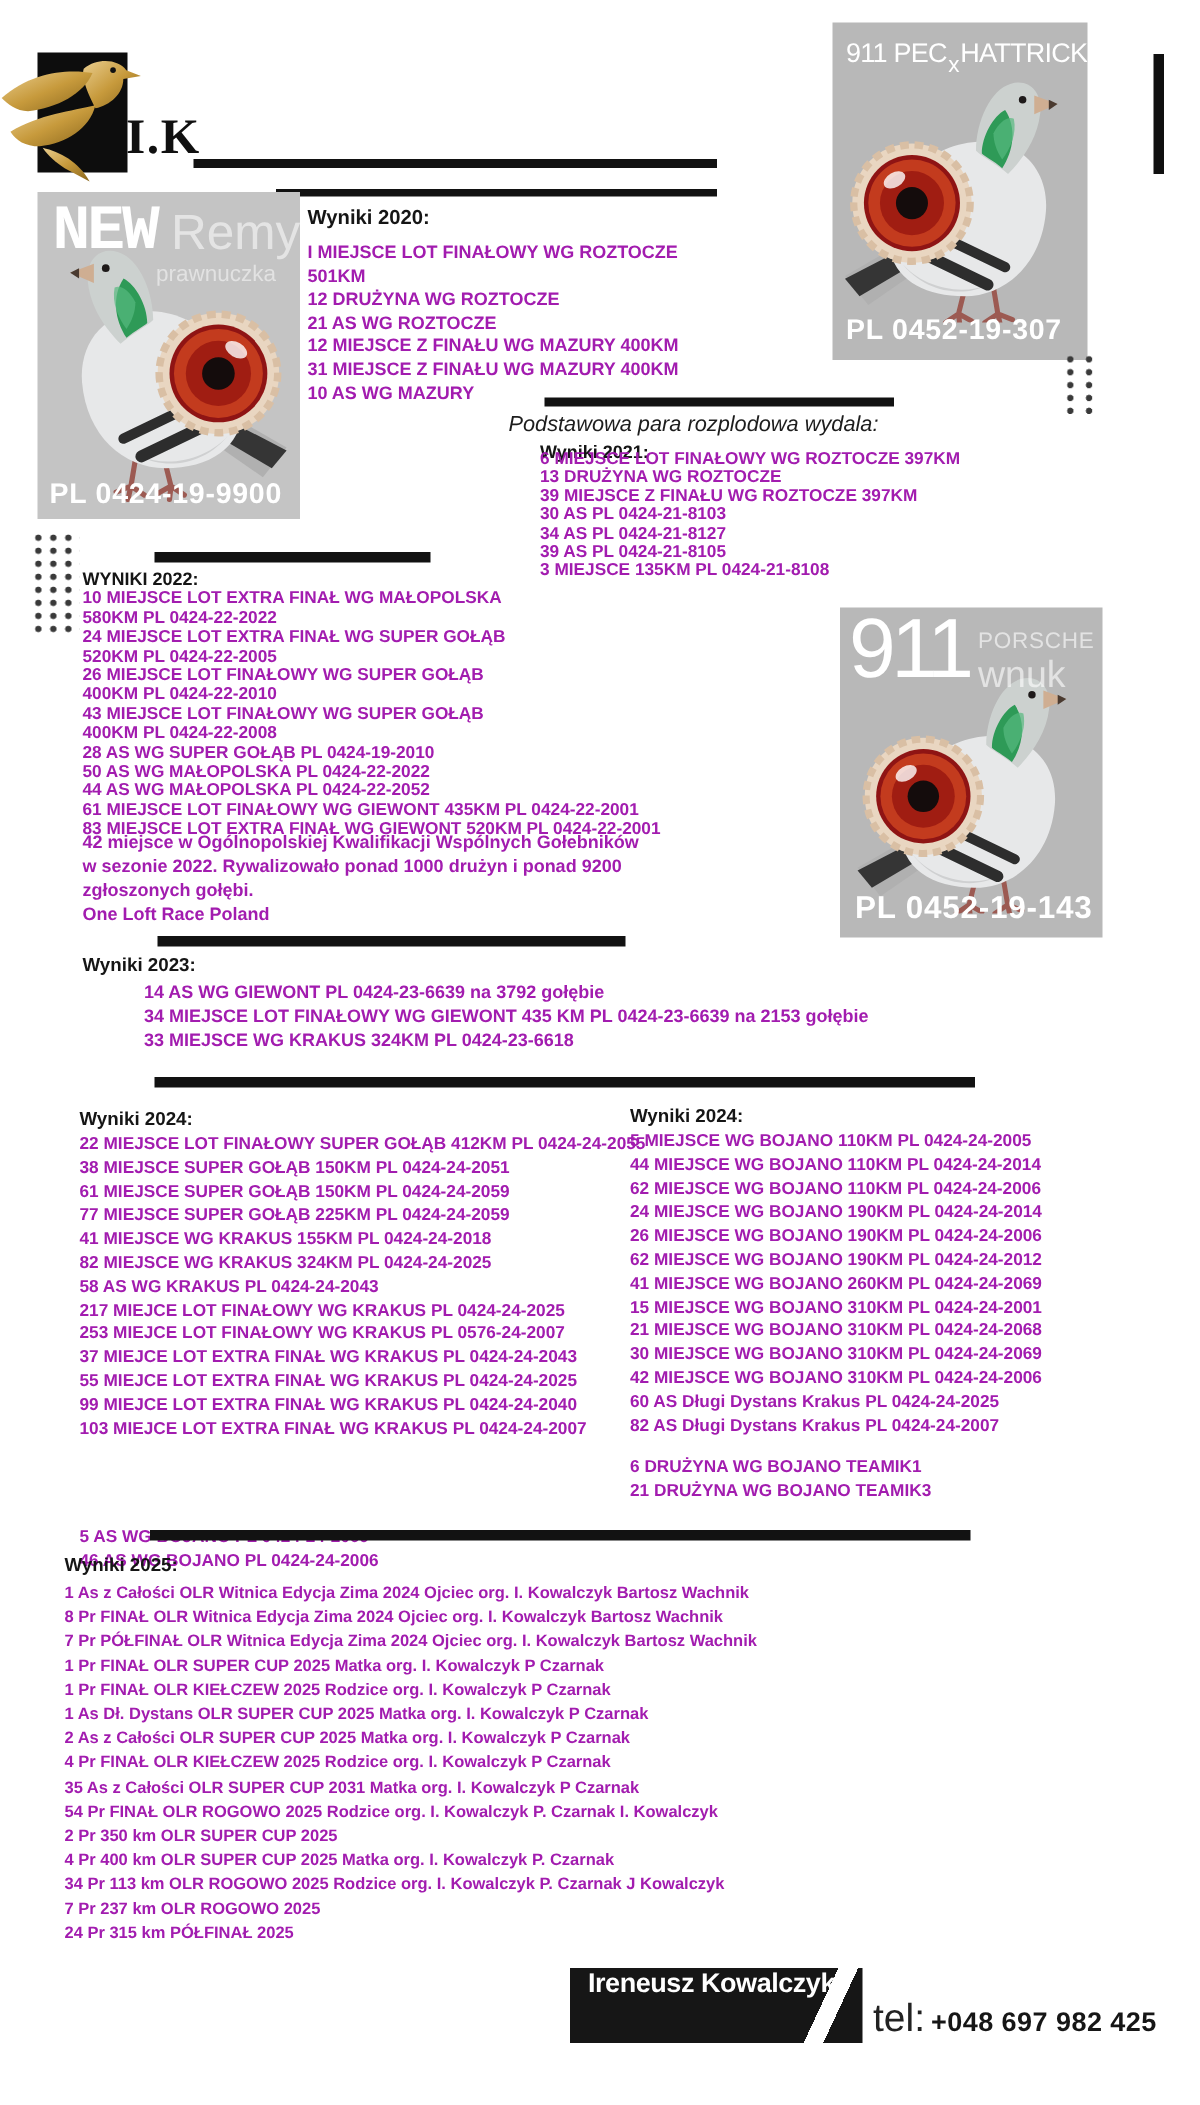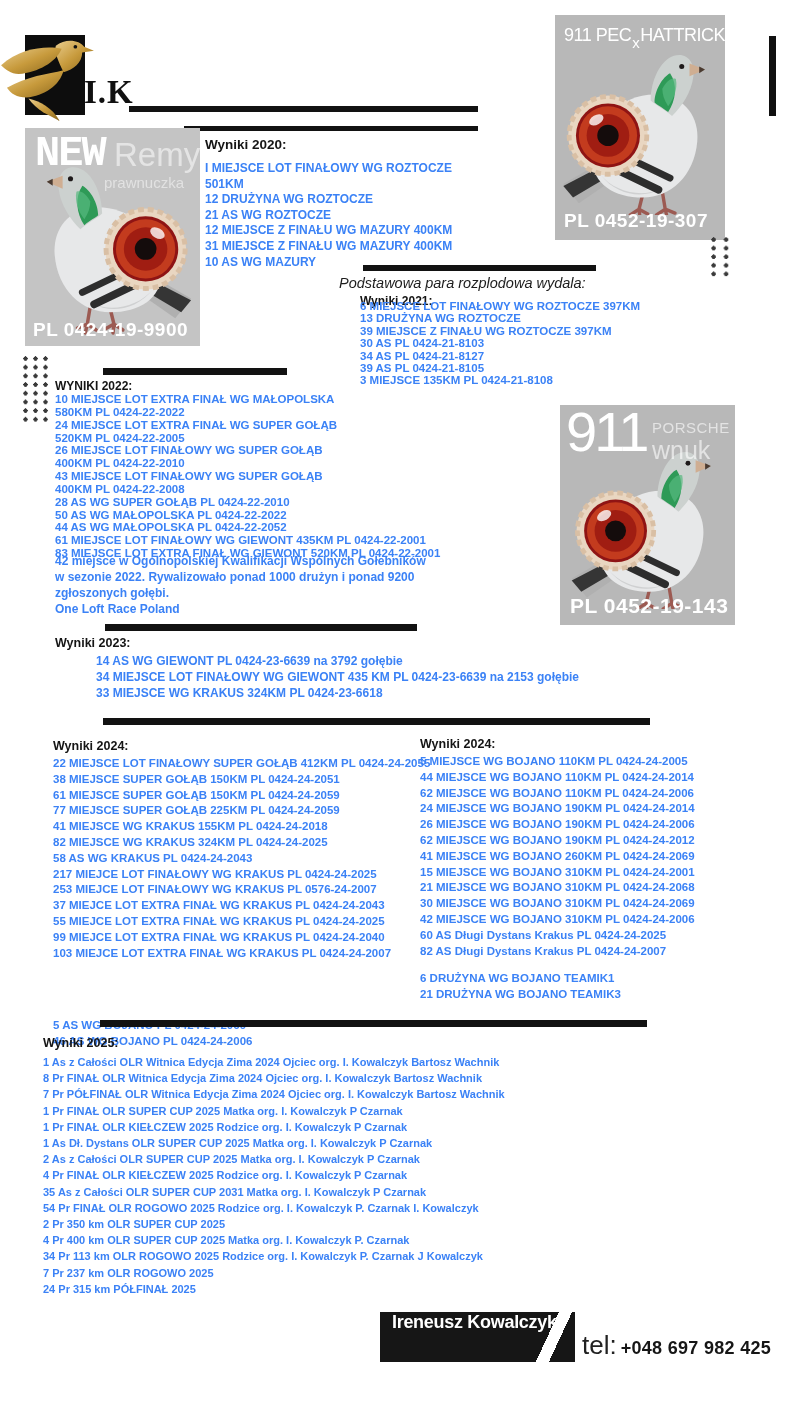--- a/index.html
+++ b/index.html
@@ -26,21 +26,21 @@
   .por-911{position:absolute;left:6px;top:-6px;font-size:56px;font-weight:400;color:#fff;letter-spacing:-3px;}
   .por-name{position:absolute;left:92px;top:14px;font-size:15px;color:rgba(255,255,255,.6);letter-spacing:.5px;white-space:nowrap;}
   .por-sub{position:absolute;left:92px;top:31px;font-size:25px;font-weight:300;color:rgba(255,255,255,.6);}
   
   .dots{position:absolute;background-image:radial-gradient(circle at 2.5px 2.5px,#3a3a3a 2px,transparent 2.3px);}
   .dots-left{left:23px;top:356px;width:30px;height:69px;background-size:10px 8.7px;}
   .dots-right{left:711px;top:237px;width:25px;height:43px;background-size:12.5px 8.6px;}
   .vline{position:absolute;left:769px;top:36px;width:7px;height:80px;background:#101010;}
   
   .h{position:absolute;font-weight:bold;color:#151515;white-space:nowrap;}
-  .list{position:absolute;font-weight:bold;color:#3b82f6;}
+  .list{position:absolute;font-weight:bold;color:#a21caf;}
   .list .line{white-space:nowrap;}
   .italic-note{position:absolute;font-style:italic;font-size:14.5px;color:#1d1d1d;white-space:nowrap;}
   .w2020-t{left:205px;top:137px;font-size:13.5px;}
   .w2020{left:205px;top:161px;font-size:12px;line-height:15.6px;}
   .w2021-t{left:360px;top:294px;font-size:12px;}
   .w2021{left:360px;top:300px;font-size:11.5px;line-height:12.4px;}
   .w2022-t{left:55px;top:379px;font-size:12px;}
   .w2022{left:55px;top:393px;font-size:11.5px;line-height:12.85px;}
   .olr{left:55px;top:553px;font-size:12px;line-height:16px;}
   .w2023-t{left:55px;top:636px;font-size:12.5px;}
@@ -161,21 +161,21 @@
 <div class="h w2022-t">WYNIKI 2022:</div>
 <div class="list w2022">
     <div class="line">10 MIEJSCE LOT EXTRA FINAŁ WG MAŁOPOLSKA</div>
     <div class="line">580KM PL 0424-22-2022</div>
     <div class="line">24 MIEJSCE LOT EXTRA FINAŁ WG SUPER GOŁĄB</div>
     <div class="line">520KM PL 0424-22-2005</div>
     <div class="line">26 MIEJSCE LOT FINAŁOWY WG SUPER GOŁĄB</div>
     <div class="line">400KM PL 0424-22-2010</div>
     <div class="line">43 MIEJSCE LOT FINAŁOWY WG SUPER GOŁĄB</div>
     <div class="line">400KM PL 0424-22-2008</div>
-    <div class="line">28 AS WG SUPER GOŁĄB PL 0424-22-2010</div>
+    <div class="line">28 AS WG SUPER GOŁĄB PL 0424-19-2010</div>
     <div class="line">50 AS WG MAŁOPOLSKA PL 0424-22-2022</div>
     <div class="line">44 AS WG MAŁOPOLSKA PL 0424-22-2052</div>
     <div class="line">61 MIEJSCE LOT FINAŁOWY WG GIEWONT 435KM PL 0424-22-2001</div>
     <div class="line">83 MIEJSCE LOT EXTRA FINAŁ WG GIEWONT 520KM PL 0424-22-2001</div>
   </div>
 <div class="list olr">
     <div class="line">42 miejsce w Ogólnopolskiej Kwalifikacji Wspólnych Gołebników</div>
     <div class="line">w sezonie 2022. Rywalizowało ponad 1000 drużyn i ponad 9200</div>
     <div class="line">zgłoszonych gołębi.</div>
     <div class="line">One Loft Race Poland</div>

